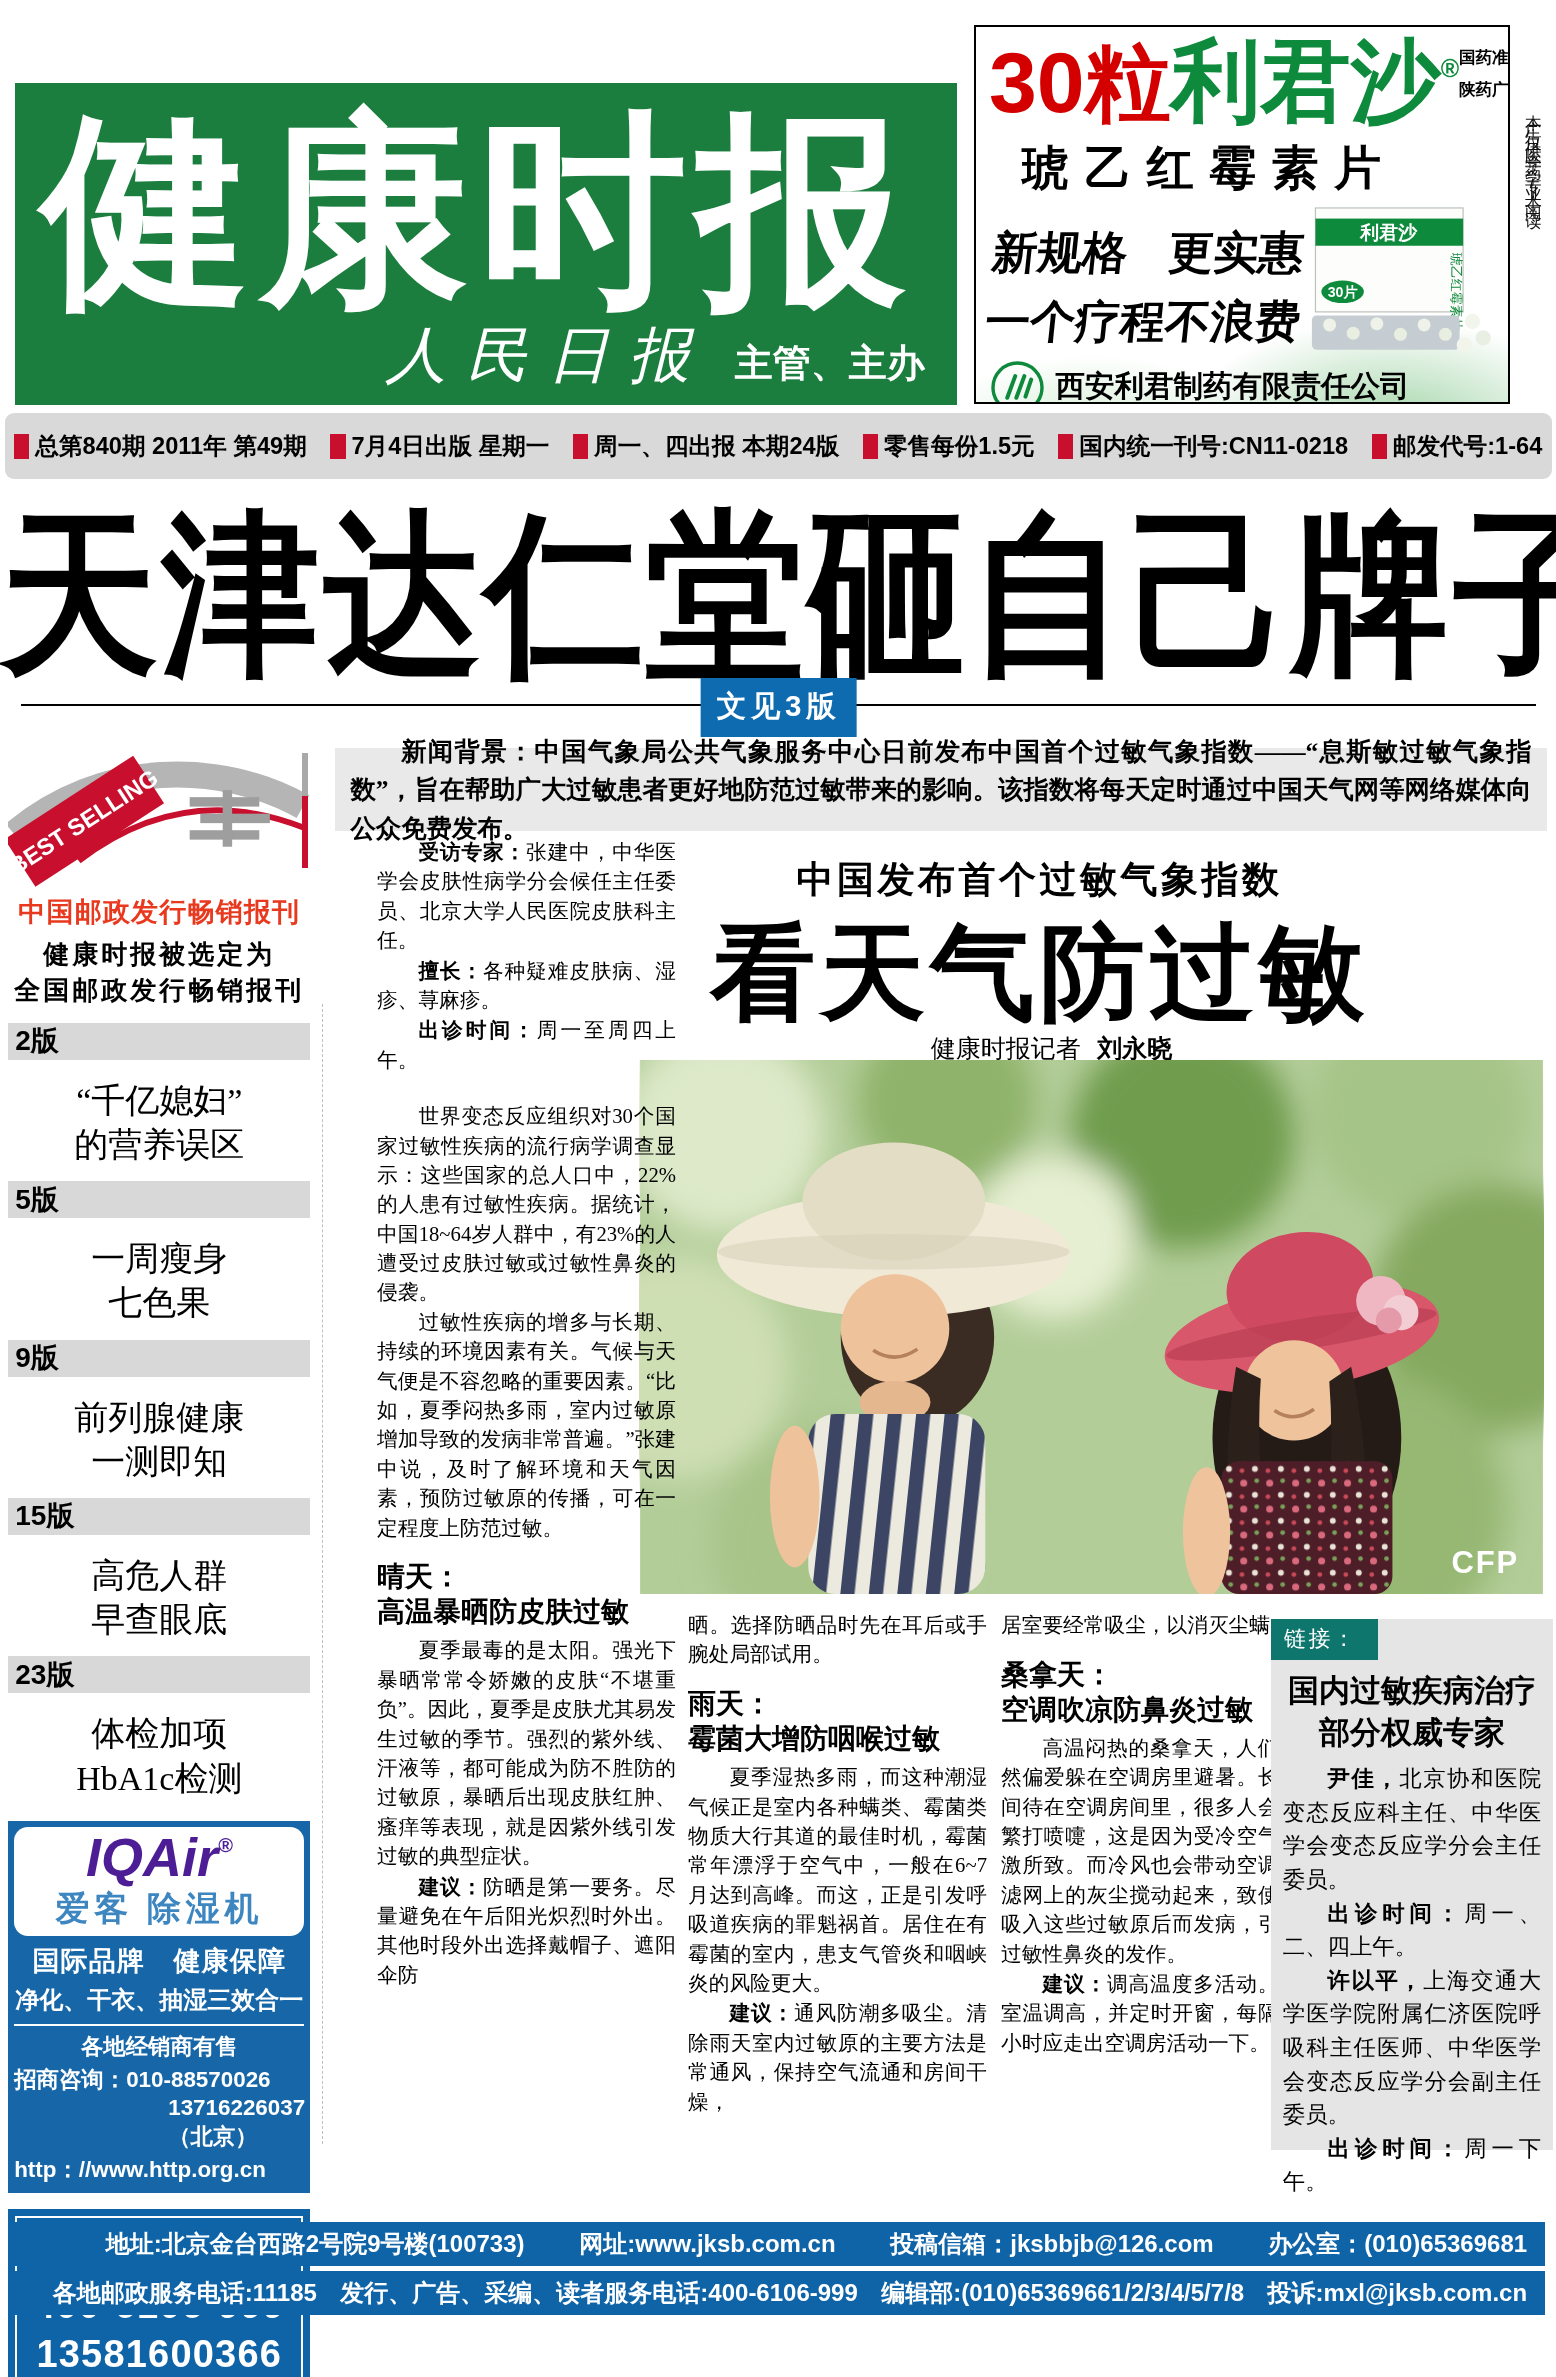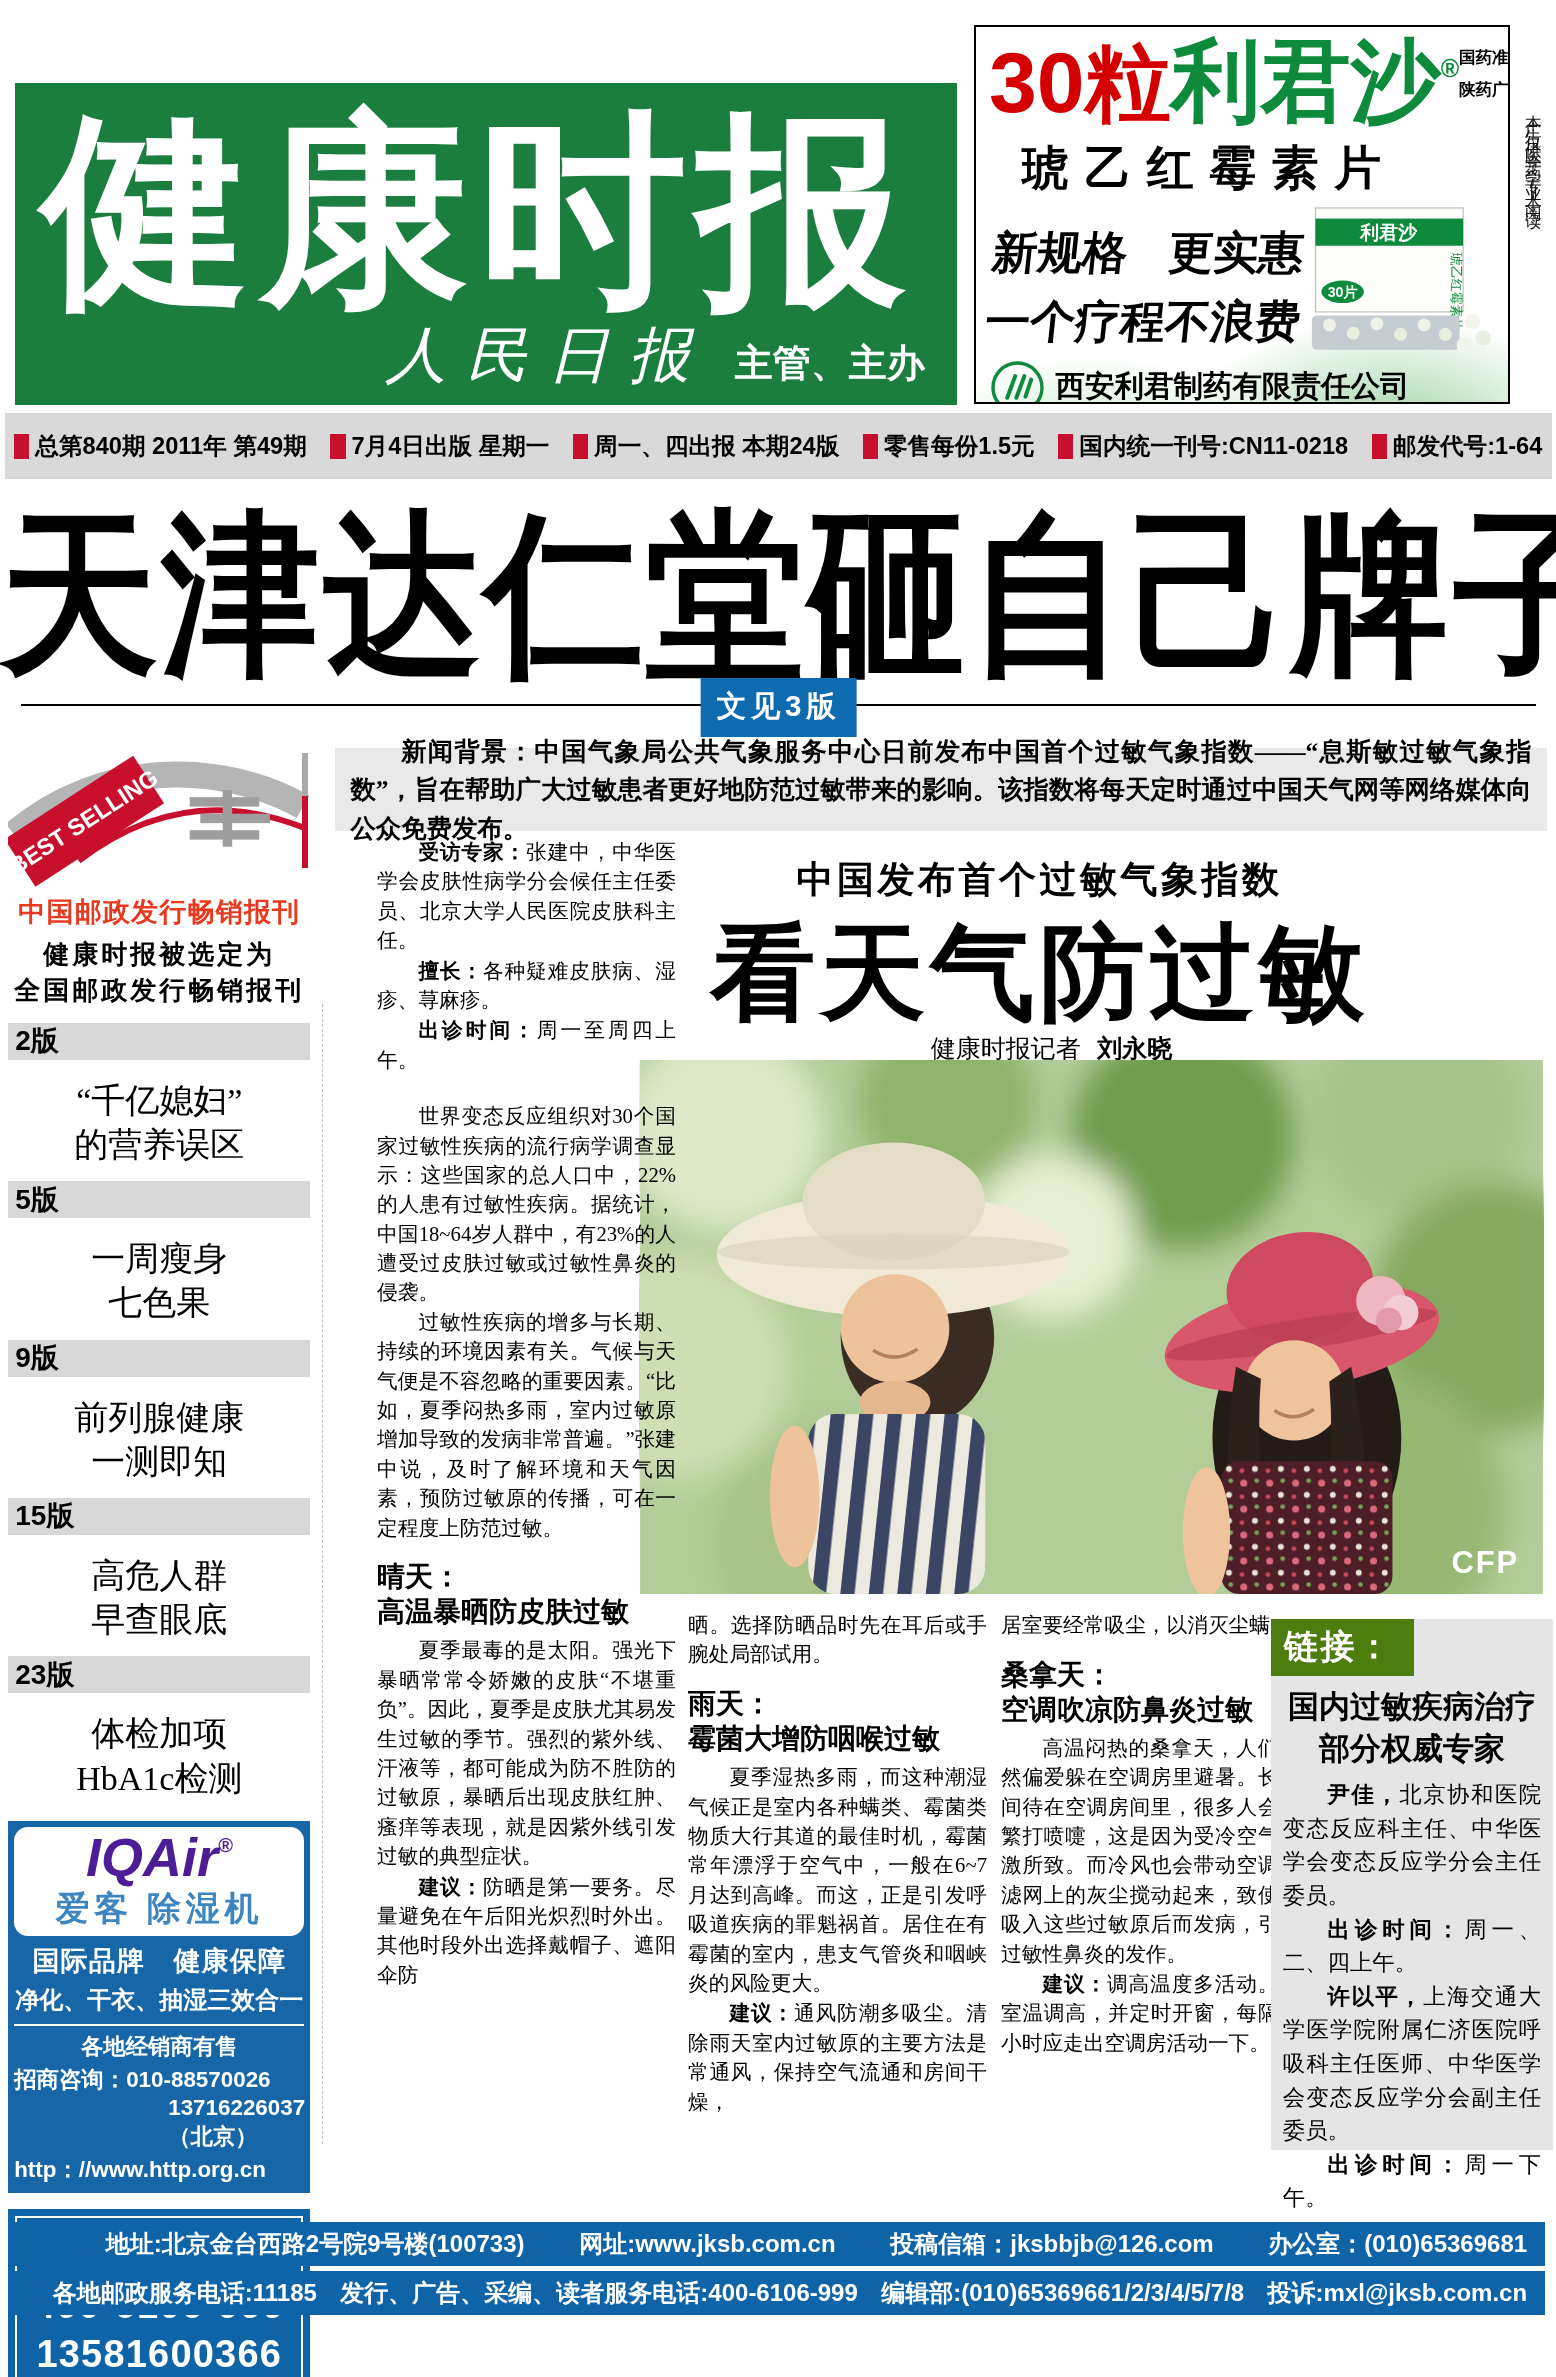--- a/index.html
+++ b/index.html
@@ -38,21 +38,21 @@
   .ad-slogan-row2 { font-size:45px; margin-top:9.4px; white-space:nowrap; }
   .ad-pack { width:189px; height:154px; flex:none; }
   .ad-company-row { display:flex; align-items:center; gap:9.4px; margin-top:1.2px; }
   .ad-logo { width:57px; height:57px; flex:none; }
   .ad-company { font-size:29.5px; font-weight:900; white-space:nowrap; }
   .ad-side-note { position:absolute; right:1.2px; top:76px; writing-mode:vertical-rl; font-size:16.5px;
     letter-spacing:7px; color:#111; font-weight:500; }
 
   
   .info-bar { position:absolute; left:4.7px; top:413px; width:1547px; height:66px; background:#d9d9d9;
-    display:flex; align-items:center; justify-content:space-between; padding:0 9.4px; }
+    display:flex; align-items:center; justify-content:space-between; padding:0 9.4px;border-radius:9px; }
   .info-item { display:flex; align-items:center; gap:5.9px; font-size:23.6px; font-weight:bold; white-space:nowrap; }
   .info-sq { width:15.4px; height:25px; background:#c8102e; flex:none; }
 
   
   .headline { position:absolute; left:0; top:503px; width:1557px; text-align:center;
     font-size:158px; font-weight:900; letter-spacing:3.5px; line-height:1.05;
     transform:scaleY(1.12); transform-origin:top center; white-space:nowrap; }
   .see-rule { position:absolute; left:20.7px; top:704px; width:1515px; border-top:2.4px solid #000; }
   .see-box { position:absolute; left:50%; top:678px; transform:translateX(-50%); background:#0f6bb0; color:#fff;
     font-size:29.5px; font-weight:bold; letter-spacing:4.7px; padding:9.4px 16.5px; white-space:nowrap; }
@@ -120,21 +120,21 @@
   .gap { height:27px; }
   .sec { margin:16.5px 0 7px; font-family:"Liberation Sans","DejaVu Sans",sans-serif; font-weight:900;
     font-size:28px; line-height:1.25; }
   .sec span { display:block; white-space:nowrap; }
   #col1 { left:334px; top:837px; }
   #col2 { left:645px; top:1611px; }
   #col3 { left:958px; top:1611px; }
 
   
   .links { position:absolute; left:1271px; top:1619px; width:282px; height:531px; background:#e5e5e5; padding:0 11.8px 9.4px; }
-  .links-tab { display:inline-block; margin-left:-11.8px; background:#4d7c0f; color:#fff; font-size:34px; font-weight:700;
+  .links-tab { display:inline-block; margin-left:-11.8px; background:#0f766e; color:#fff; font-size:22px; font-weight:400;
     padding:4.7px 21px 5.9px 13px; letter-spacing:2.4px; }
   .links-title { font-family:"Liberation Serif","DejaVu Serif",serif; font-weight:900; font-size:31px;
     text-align:center; line-height:1.35; margin:10.6px 0 8.3px; }
   .links-title span { display:block; white-space:nowrap; }
   .links p { font-family:"Liberation Serif","DejaVu Serif",serif; font-size:22.4px; line-height:1.5;
     text-align:justify; text-indent:2em; }
   .links .lbl { font-family:"Liberation Sans","DejaVu Sans",sans-serif; font-weight:900; }
   .links b.name { font-weight:900; }
 
   

